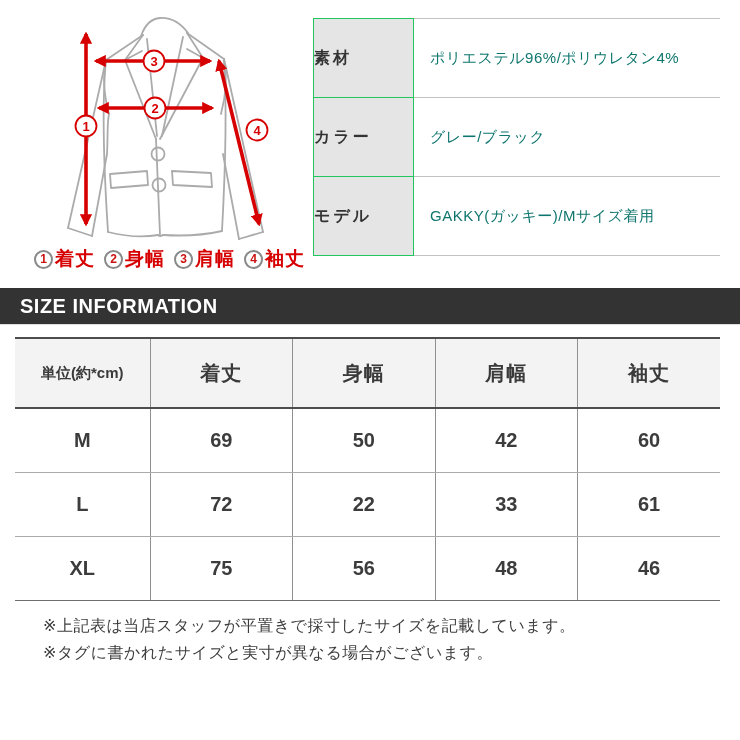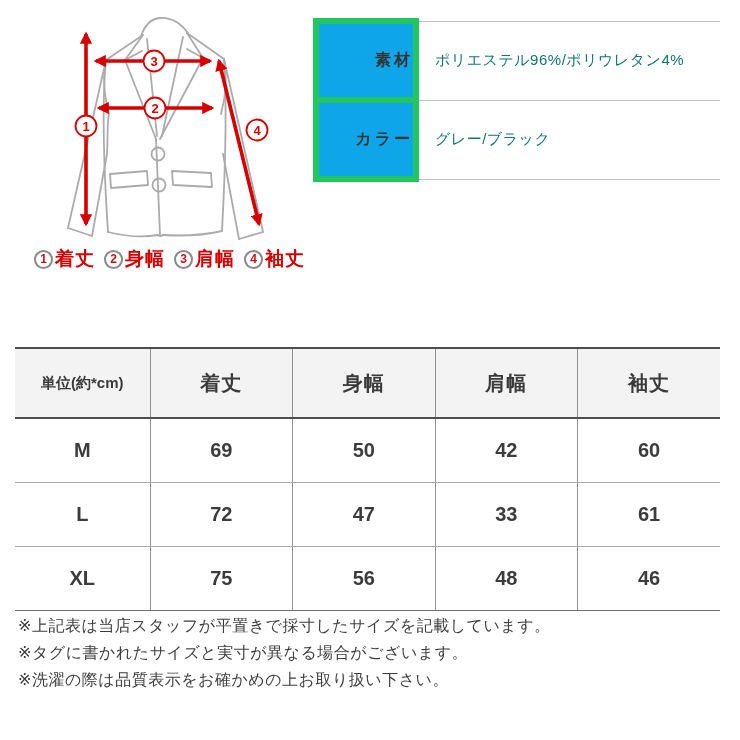--- a/index.html
+++ b/index.html
@@ -31,24 +31,24 @@
     color: #d70000; font-size: 19px; font-weight: bold; letter-spacing: 1px;
   }
 
   
   .spec-table {
     position: absolute; left: 313px; top: 18px; width: 407px;
     border-collapse: collapse; table-layout: fixed;
   }
   .spec-table th {
     width: 100px; height: 79px;
-    background: #0ea5e9;
-    border: 6px solid #22c55e;
+    background: #e5e5e5;
+    border: 1px solid #22c55e;
     font-size: 16px; font-weight: 600; letter-spacing: 3px;
-    color: #333; text-align: right; vertical-align: middle;
+    color: #333; text-align: left; vertical-align: middle;
   }
   .spec-table td {
     border-top: 1px solid #c2c2c2; border-bottom: 1px solid #c2c2c2;
     font-size: 15px; color: #0f766e; letter-spacing: 0.5px;
     padding-left: 16px; vertical-align: middle;
   }
 
   
   .section-bar {
     position: absolute; left: 0; top: 288px; width: 740px; height: 37px;
@@ -57,21 +57,20 @@
     padding-left: 20px;
     font-size: 20px; font-weight: bold; letter-spacing: 0.5px;
     border-bottom: 1px solid #dddddd;
   }
 
   
   .size-table {
     position: absolute; left: 15px; top: 337px; width: 705px;
     border-collapse: collapse; table-layout: fixed;
     border-top: 2px solid #4d4d4d;
-    margin-top: 10px;
   }
   .size-table col.c-unit { width: 135px; }
   .size-table thead th {
     height: 70px; background: #f3f3f3;
     border-bottom: 2px solid #4d4d4d;
     font-size: 20px; font-weight: bold; color: #3a3a3a;
     text-align: center; vertical-align: middle; letter-spacing: 1px;
   }
   .size-table thead th.unit { font-size: 15px; letter-spacing: 0; }
   .size-table thead th + th,
@@ -81,20 +80,21 @@
     font-size: 20px; font-weight: 600; color: #3c3c3c;
     border-bottom: 1px solid #ababab;
   }
   .size-table tbody tr:last-child td { border-bottom: 1px solid #6e6e6e; }
 
   
   .notes { position: absolute; left: 18px; top: 612px; }
   .note-line {
     font-size: 16px; color: #3d3d3d; line-height: 27px; letter-spacing: 0.5px;
     white-space: nowrap;
+    margin-left: 25px;
   }
 </style>
 </head>
 <body>
 
 <div class="stage">
 
   <svg class="diagram" viewBox="0 0 300 240" xmlns="http://www.w3.org/2000/svg">
     <defs>
       <marker id="ah" viewBox="0 0 10 10" refX="8" refY="5" markerWidth="3.4" markerHeight="3.4" orient="auto-start-reverse">
@@ -193,23 +193,30 @@
   <table class="spec-table">
     <tbody>
       <tr>
         <th>素材</th>
         <td>ポリエステル96%/ポリウレタン4%</td>
       </tr>
       <tr>
         <th>カラー</th>
         <td>グレー/ブラック</td>
       </tr>
+      <tr>
+        <th>モデル</th>
+        <td>GAKKY(ガッキー)/Mサイズ着用</td>
+      </tr>
     </tbody>
   </table>
 
+  <div class="section-bar">
+    <span>SIZE INFORMATION</span>
+  </div>
 
   <table class="size-table">
     <colgroup>
         <col class="c-unit">
         <col>
         <col>
         <col>
         <col>
       </colgroup>
     <thead>
@@ -225,33 +232,32 @@
       <tr>
         <td>M</td>
         <td>69</td>
         <td>50</td>
         <td>42</td>
         <td>60</td>
       </tr>
       <tr>
         <td>L</td>
         <td>72</td>
-        <td>47</td>
+        <td>22</td>
         <td>33</td>
         <td>61</td>
       </tr>
       <tr>
         <td>XL</td>
         <td>75</td>
         <td>56</td>
         <td>48</td>
         <td>46</td>
       </tr>
     </tbody>
   </table>
 
   <div class="notes">
     <div class="note-line">※上記表は当店スタッフが平置きで採寸したサイズを記載しています。</div>
     <div class="note-line">※タグに書かれたサイズと実寸が異なる場合がございます。</div>
-    <div class="note-line">※洗濯の際は品質表示をお確かめの上お取り扱い下さい。</div>
   </div>
 
 </div>
 
 </body></html>

